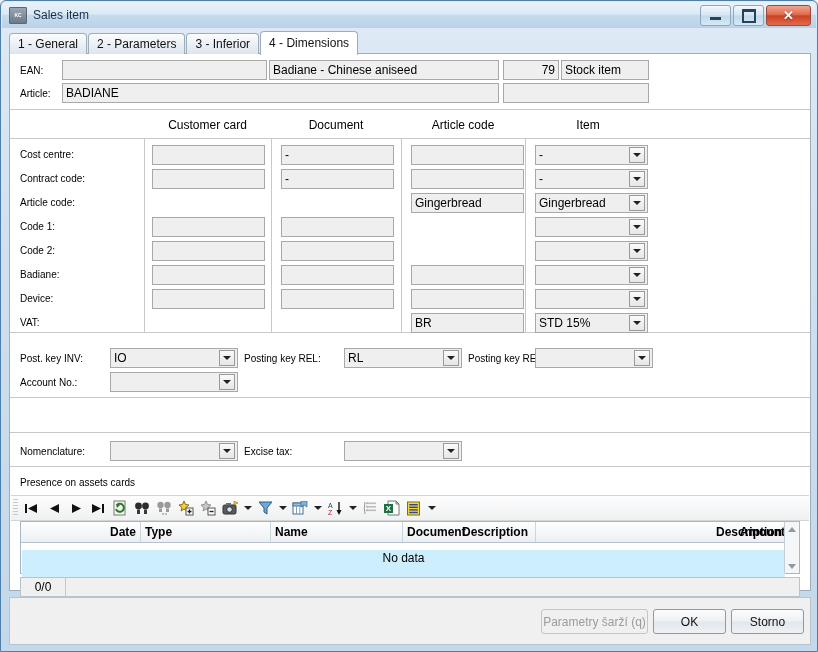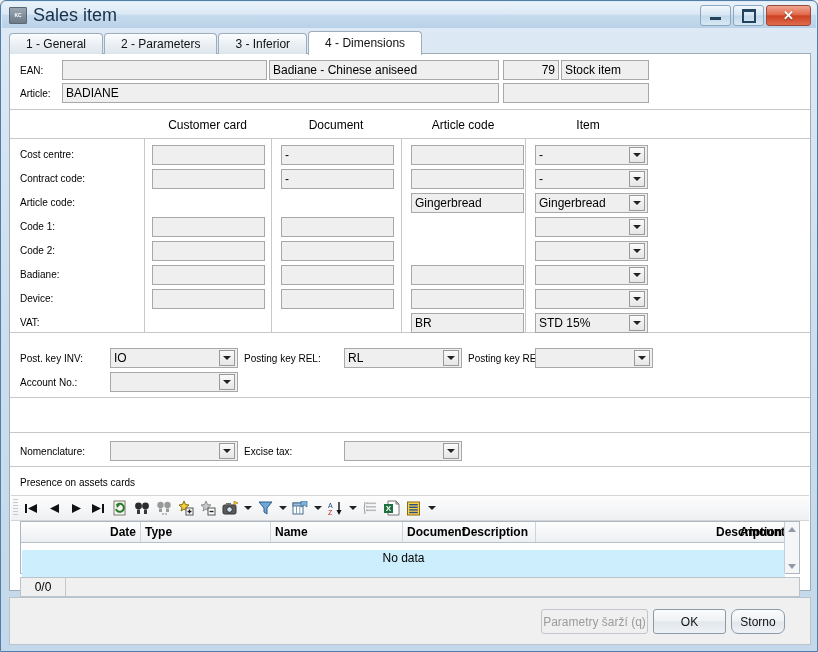--- a/index.html
+++ b/index.html
@@ -30,21 +30,21 @@
   }
   .win-icon {
     width: 16px; height: 15px; margin-left: 7px; margin-right: 6px;
     background: linear-gradient(to bottom,#9aa6b2,#6d7a88);
     border: 1px solid #5b6874;
     border-radius: 1px;
     font-size: 5px; color: #fff; font-weight: bold;
     display: flex; align-items: center; justify-content: center;
     line-height: 1;
   }
-  .win-title { font-size: 18px; color: #17304a; }
+  .win-title { font-size: 12px; color: #17304a; }
   .title-btns { position: absolute; right: 5px; top: 3px; display: flex; gap: 2px; }
   .tbtn {
     width: 29px; height: 19px;
     border: 1px solid #8ba7bf; border-radius: 3px;
     background: linear-gradient(to bottom,#f3f8fc,#d5e5f2 48%,#c2d9ea 52%,#d9e8f4);
     display: flex; align-items: center; justify-content: center;
     cursor: default;
   }
   .tbtn.close {
     width: 43px;
@@ -58,21 +58,21 @@
   .max-glyph { width: 10px; height: 9px; border: 2px solid #24435f; border-top-width: 3px; }
 
   
   .tabstrip {
     position: absolute; left: 8px; top: 30px;
     width: 802px; height: 23px;
     display: flex; align-items: flex-end;
   }
   .tab {
     height: 20px; line-height: 20px;
-    padding: 0 16px;
+    padding: 0 8px;
     margin-right: 1px;
     font-size: 12px;
     border: 1px solid #9eadbb;
     border-bottom: none;
     border-radius: 4px 4px 0 0;
     background: linear-gradient(to bottom,#fbfdfe,#eaeff4 55%,#dde5ec);
     color: #111;
     cursor: default;
     position: relative; z-index: 1;
   }
@@ -561,16 +561,16 @@
     </div>
 
     <div class="statusbar" style="left:10px;top:523px;width:780px;">
       <div class="status-cell">0/0</div>
     </div>
   </div>
 
   <div class="btnbar">
     <div class="btn disabled" style="left:531px;top:11px;width:107px;">Parametry šarží (q)</div>
     <div class="btn" style="left:643px;top:11px;width:73px;">OK</div>
-    <div class="btn" style="left:721px;top:11px;width:54px;border-radius:7px;">Storno</div>
+    <div class="btn" style="left:721px;top:11px;width:73px;">Storno</div>
   </div>
 
 </div>
 
 </body></html>

